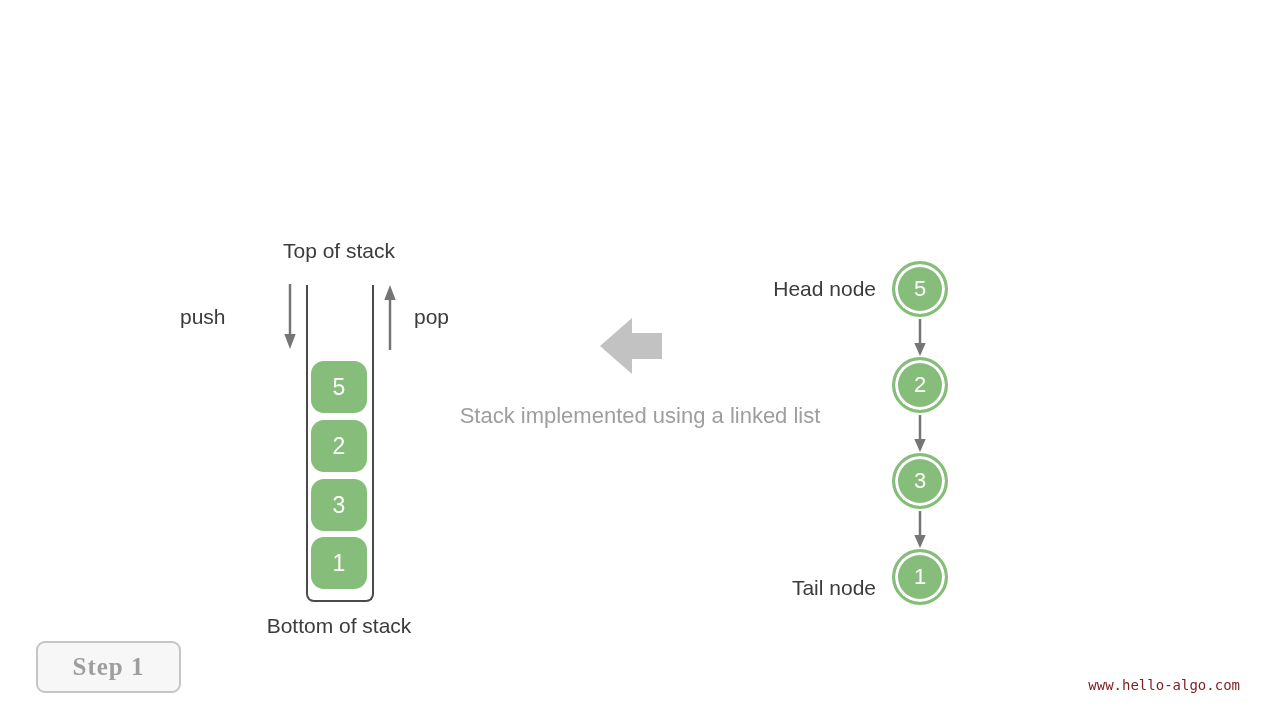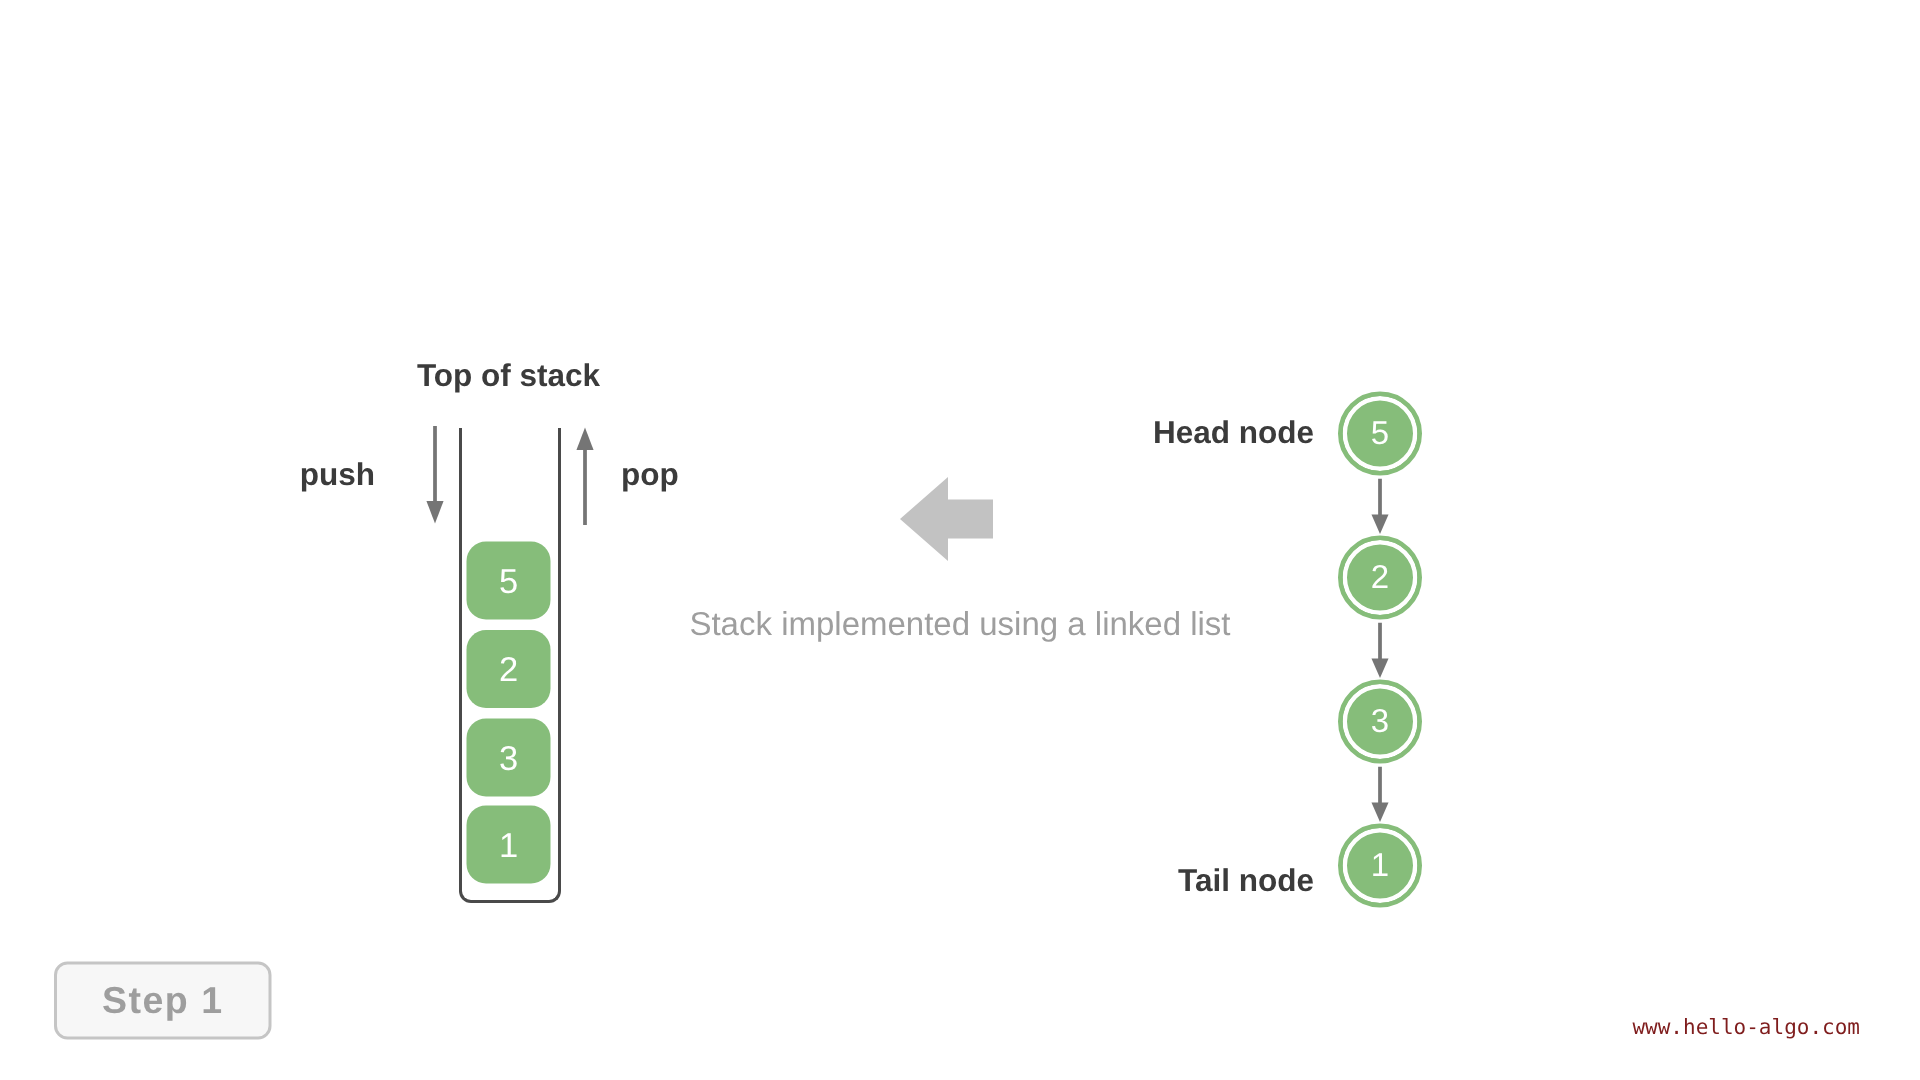--- a/index.html
+++ b/index.html
@@ -16,21 +16,21 @@
     position: relative;
     width: 1280px;
     height: 720px;
     background: #ffffff;
     overflow: hidden;
     font-family: "Liberation Sans", sans-serif;
   }
   .abs { position: absolute; }
   .bold-label {
     font-size: 21px;
-    font-weight: 700;
+    font-weight: 400;
     color: var(--label-dark);
     white-space: nowrap;
   }
   
   .stack-container {
     left: 306px; top: 285px;
     width: 64px; height: 315px;
     border-left: 2px solid var(--wall-gray);
     border-right: 2px solid var(--wall-gray);
     border-bottom: 2px solid var(--wall-gray);
@@ -48,21 +48,21 @@
     font-weight: 500;
     display: flex; align-items: center; justify-content: center;
   }
   .stack-item.i0 { top: 76px; }
   .stack-item.i1 { top: 135px; }
   .stack-item.i2 { top: 194px; }
   .stack-item.i3 { top: 252px; }
   
   .top-of-stack  { left: 239px; top: 239px; width: 200px; text-align: center; }
   .bottom-of-stack { left: 239px; top: 614px; width: 200px; text-align: center; }
-  .push-label { left: 180px; top: 305px; width: 90px; text-align: center; }
+  .push-label { left: 180px; top: 305px; width: 90px; text-align: left; }
   .pop-label  { left: 414px; top: 305px; width: 90px; text-align: left; }
   .caption {
     left: 390px; top: 403px; width: 500px;
     text-align: center;
     font-size: 22px;
     color: var(--caption-gray);
     white-space: nowrap;
   }
   
   .list-node {
@@ -85,21 +85,21 @@
   .head-label { left: 676px; top: 277px; width: 200px; text-align: right; }
   .tail-label { left: 676px; top: 564px; width: 200px; text-align: right; margin-top: 12px; }
   
   .step-badge {
     left: 36px; top: 641px;
     width: 141px; height: 48px;
     background: #F7F7F7;
     border: 2px solid #C5C5C5;
     border-radius: 9px;
     display: flex; align-items: center; justify-content: center;
-    font-family: Liberation Sans, sans-serif;
+    font-family: Liberation Serif, serif;
     font-size: 25px;
     font-weight: 700;
     color: #9E9E9E;
     letter-spacing: 1px;
   }
   
   .watermark {
     right: 40px; top: 677px;
     font-family: "DejaVu Sans Mono", monospace;
     font-size: 14px;
@@ -128,20 +128,21 @@
     <polygon points="2.3,16 13.7,16 8,1" fill="#757575"></polygon>
   </svg>
 
   <div class="abs stack-container">
     <div class="stack-item i0">5</div>
     <div class="stack-item i1">2</div>
     <div class="stack-item i2">3</div>
     <div class="stack-item i3">1</div>
   </div>
 
+  <div class="abs bold-label bottom-of-stack">Bottom of stack</div>
 
   <svg class="abs" style="left:600px; top:318px;" width="62" height="56" viewBox="0 0 62 56">
     <polygon points="0,28 32,0 32,15 62,15 62,41 32,41 32,56" fill="#C2C2C2"></polygon>
   </svg>
 
   <div class="abs caption">Stack implemented using a linked list</div>
 
   <div class="abs bold-label head-label">Head node</div>
   <div class="abs bold-label tail-label">Tail node</div>
 

